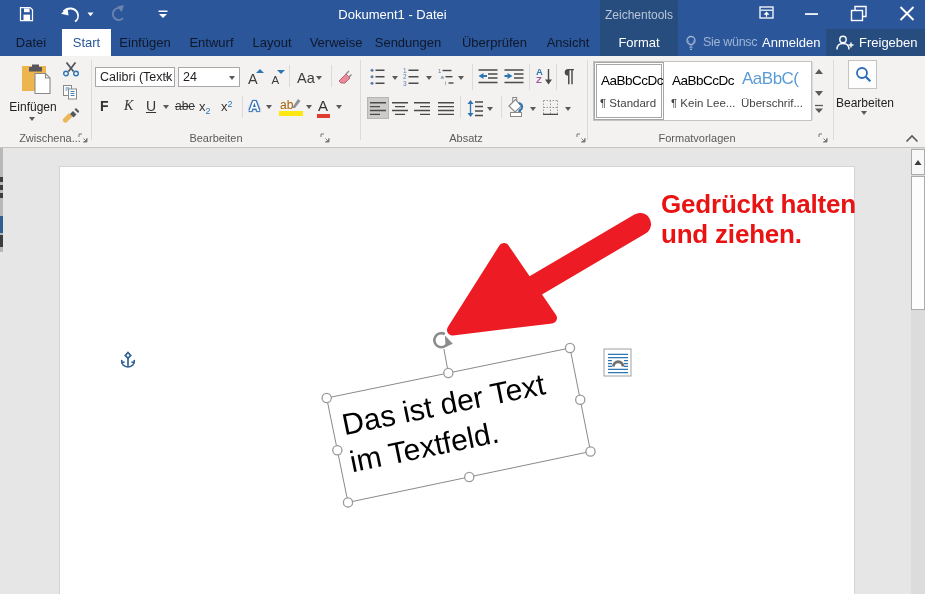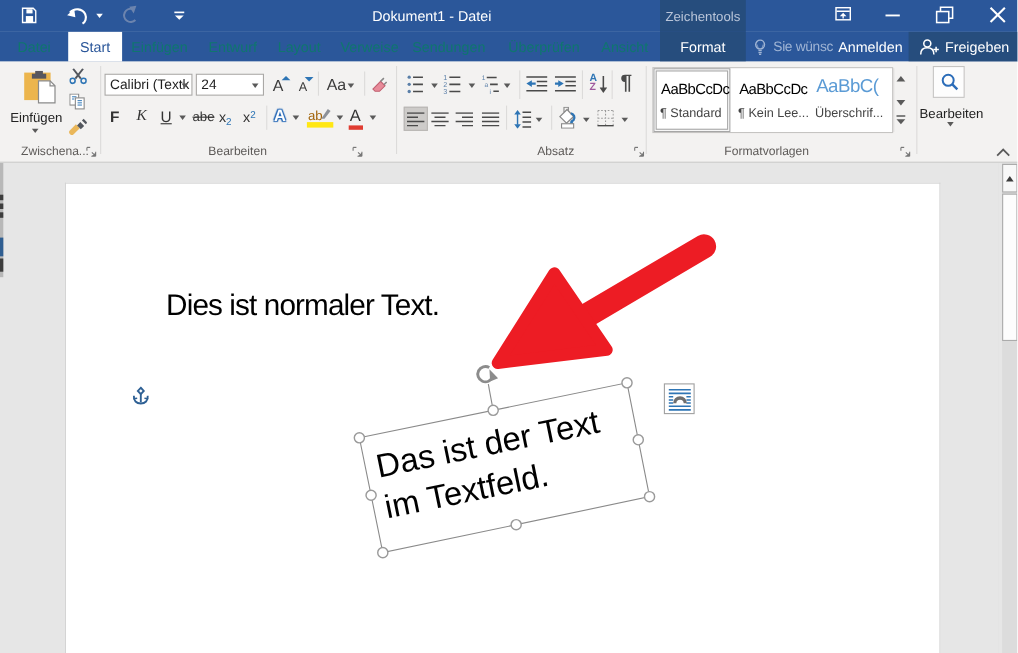--- a/index.html
+++ b/index.html
@@ -6,21 +6,21 @@
 html,body { width:925px; height:594px; overflow:hidden; }
 body { font-family:"Liberation Sans", sans-serif; position:relative; background:#fff; }
 .abs { position:absolute; }
 svg { display:block; }
 
 #titlebar { left:0; top:0; width:925px; height:29px; background:#2b579a; }
 #tabrow { left:0; top:29px; width:925px; height:27px; background:#2b579a; }
 #zt-head { left:600px; top:0; width:78px; height:29px; background:#264d7d; color:#b9c5d9; font-size:12px; text-align:center; line-height:30px; }
 #fmt-tab { left:600px; top:29px; width:78px; height:27px; background:#264d7d; color:#fff; font-size:13px; text-align:center; line-height:27px; }
 #share-panel { left:826px; top:29px; width:99px; height:27px; background:#264d7d; color:#fff; font-size:13px; line-height:27px; }
-.tab { position:absolute; top:29px; height:27px; color:#0f766e; font-size:13px; line-height:27px; text-align:center; }
+.tab { position:absolute; top:29px; height:27px; color:#0f172a; font-size:13px; line-height:27px; text-align:center; }
 .tab.active { background:#fff; color:#2b579a; }
 #title-text { left:330px; top:0; width:125px; height:29px; color:#fff; font-size:13px; text-align:center; line-height:29px; }
 .qat { position:absolute; top:0; height:29px; }
 #signin { left:762px; top:29px; width:55px; height:27px; color:#fff; font-size:13px; line-height:27px; text-align:center; }
 #tellme { left:684px; top:29px; height:27px; color:#9fb4d4; font-size:12.5px; line-height:27px; letter-spacing:-0.3px; }
 
 #ribbon { left:0; top:56px; width:925px; height:92px; background:#f3f2f1; border-bottom:1px solid #c5c4c2; }
 .gsep { position:absolute; top:4px; width:1px; height:80px; background:#dcdbda; }
 .glabel { position:absolute; top:76px; font-size:11px; color:#5d5a58; text-align:center; }
 .launcher { position:absolute; top:77px; }
@@ -250,21 +250,21 @@
       <path d="M11 6 c3 1 4 3.5 2.5 6 l-2.5 2" fill="none" stroke="#2e75b5" stroke-width="2"></path>
       <path d="M13.5 15.5 l-3.8 0.3 1.8 -3.8 z" fill="#2e75b5"></path>
       <rect x="2.5" y="15.5" width="11" height="4" fill="#fff" stroke="#8a8a8a" stroke-width="1"></rect>
     </svg>
     <div class="darr" style="position:absolute;left:529.5px;top:51px;"></div>
     <svg class="rbtn" style="left:542.5px;top:44px;" width="15" height="15" viewBox="0 0 15 15">
       <path d="M0.5 0.5 h14 M0.5 7.5 h14 M0.5 0.5 v14 M7.5 0.5 v14 M14.5 0.5 v14" stroke="#9a9a9a" stroke-width="1" stroke-dasharray="1.5 1.5"></path>
       <path d="M0 14.5 h15" stroke="#4a4a4a" stroke-width="1.6"></path>
     </svg>
     <div class="darr" style="position:absolute;left:564.5px;top:51px;"></div>
-    <div class="glabel" style="left:410px;width:112px;text-align:right;">Absatz</div>
+    <div class="glabel" style="left:410px;width:112px;">Absatz</div>
     <svg class="launcher" style="left:576px;" width="10" height="10" viewBox="0 0 10 10">
       <path d="M1 1 v3 M1 1 h3 M9 9 h-4 M9 9 v-4 M5.5 5.5 l3 3 M8.5 6 v2.5 h-2.5" stroke="#777" stroke-width="1" fill="none"></path>
     </svg>
     <div class="gsep" style="left:587px;"></div>
   </div>
   <div id="styles">
     <div class="rbtn" style="left:593px;top:5px;width:219px;height:60px;background:#fff;border:1px solid #c5c4c2;"></div>
     <div class="rbtn" style="left:594px;top:6px;width:70px;height:58px;border:1px solid #a6a6a6;outline:1px solid #a6a6a6;outline-offset:-3px;background:#fff;"></div>
     <div class="ribtxt" style="left:601px;top:17px;font-size:13.5px;color:#000;letter-spacing:-0.5px;">AaBbCcDc</div>
     <div class="ribtxt" style="left:600px;top:41px;font-size:11.5px;color:#444;">¶ Standard</div>
@@ -297,21 +297,21 @@
     </svg>
     <div class="ribtxt" style="left:833px;top:40px;width:64px;text-align:center;">Bearbeiten</div>
     <div class="darr" style="position:absolute;left:861px;top:55px;"></div>
     <svg class="rbtn" style="left:905px;top:78px;" width="14" height="9" viewBox="0 0 14 9">
       <path d="M1.5 7.5 L7 2 l5.5 5.5" fill="none" stroke="#5a5a5a" stroke-width="1.6"></path>
     </svg>
   </div>
 </div>
 <div class="abs" id="doc">
   <div id="page"></div>
-  <div id="bodytext">Dies ist normaler Text.</div>
+  <div id="redtext">Gedrückt halten<br>und ziehen.</div>
   <div id="textbox">Das ist der Text<br>im Textfeld.</div>
   <svg id="overlay" width="925" height="446" viewBox="0 0 925 446">
 
     <rect x="0" y="0" width="3" height="104" fill="#b8b8b8"></rect>
     <rect x="0" y="29" width="3" height="5" fill="#3d3d3d"></rect>
     <rect x="0" y="37" width="3" height="5" fill="#3d3d3d"></rect>
     <rect x="0" y="45" width="3" height="5" fill="#3d3d3d"></rect>
     <rect x="0" y="68" width="3" height="17" fill="#2f5e91"></rect>
     <rect x="0" y="87" width="3" height="12" fill="#3d3d3d"></rect>
 

